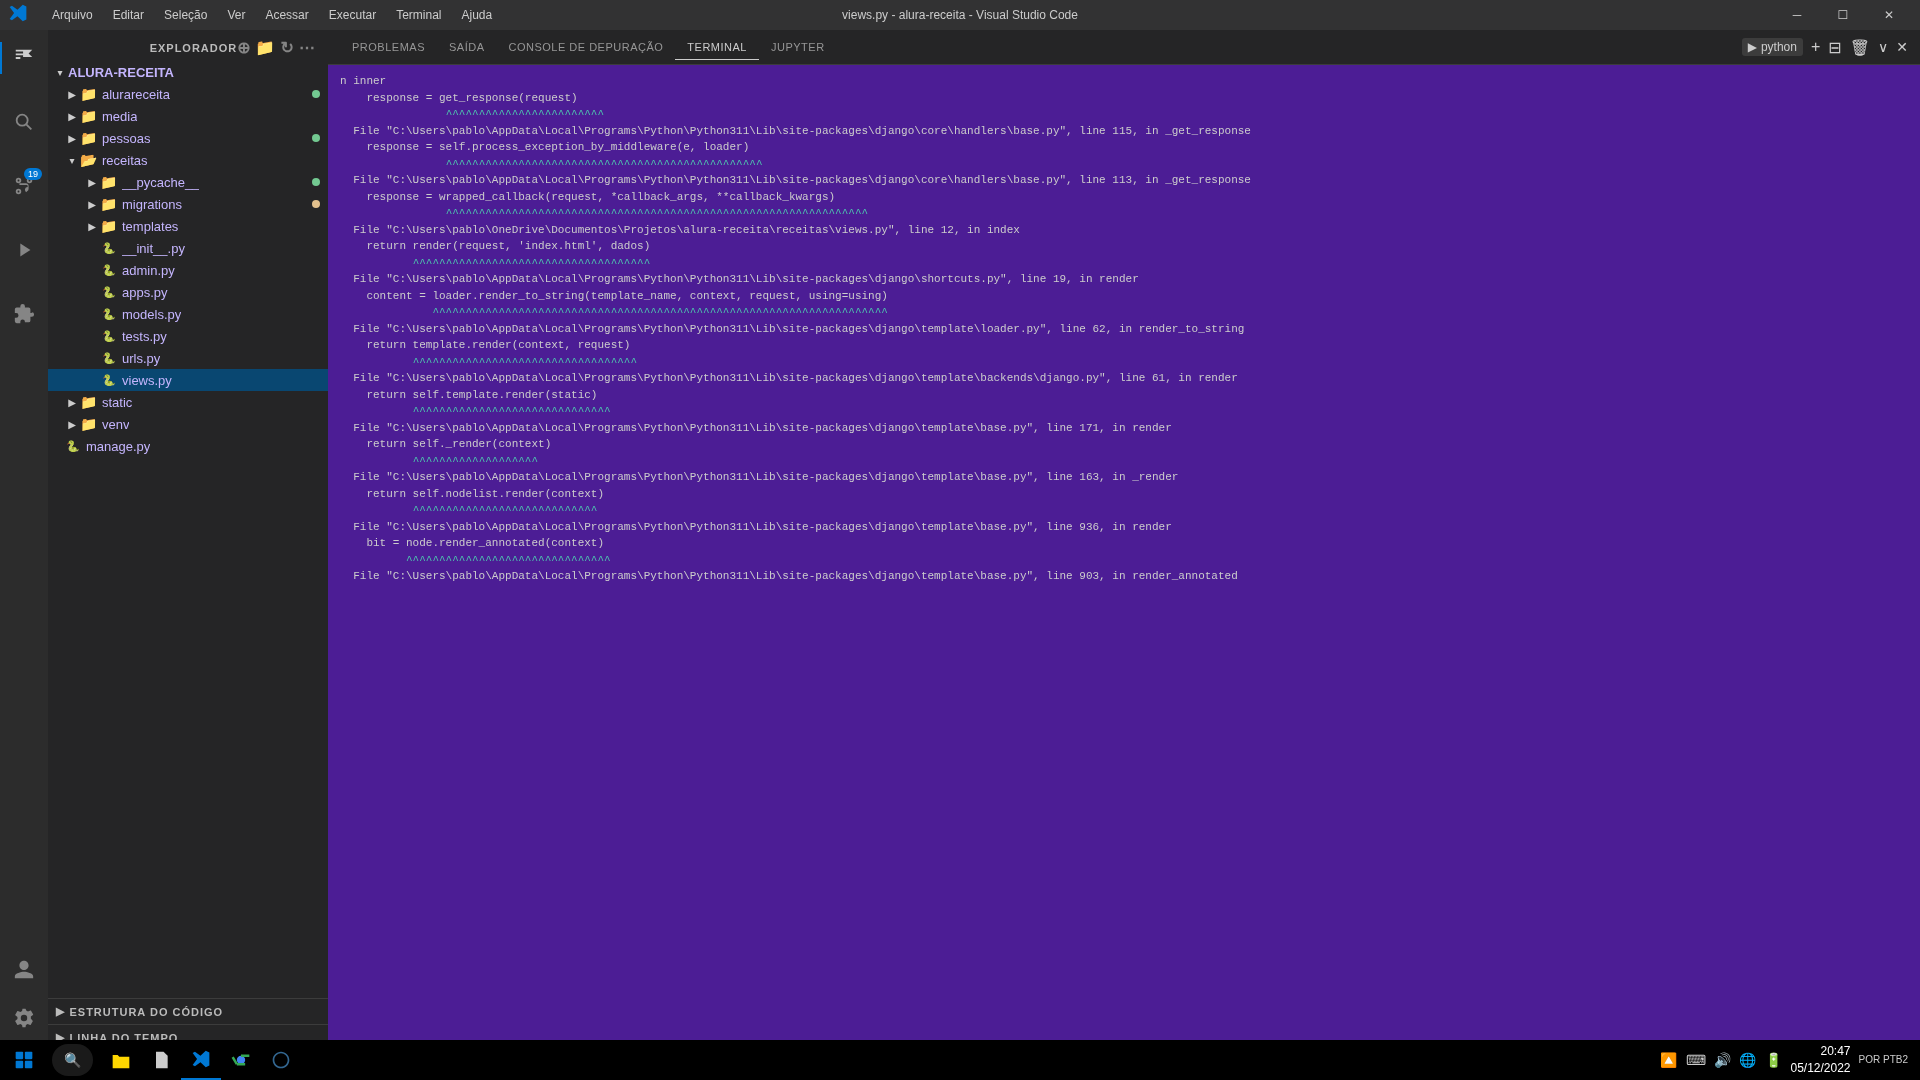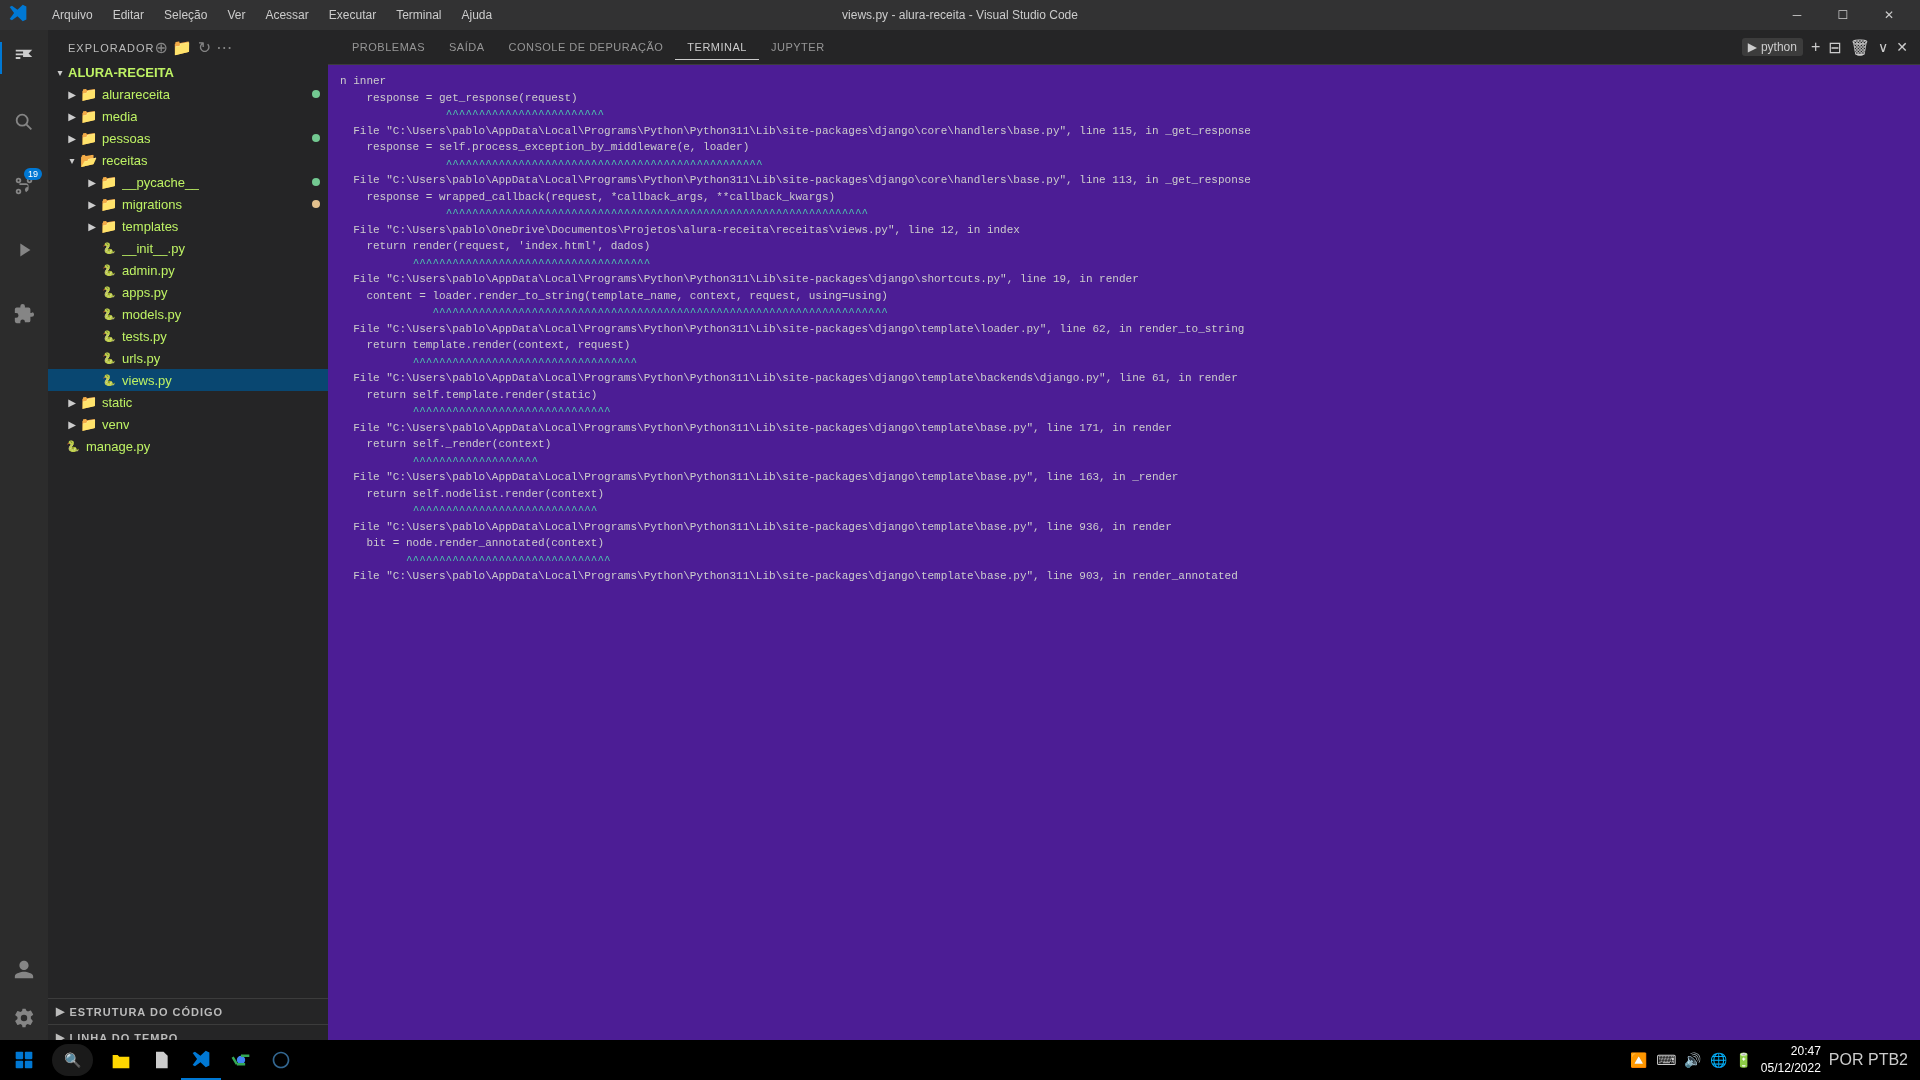--- a/index.html
+++ b/index.html
@@ -127,26 +127,26 @@
     #sidebar {
       width: 280px;
       background: #252526;
       display: flex;
       flex-direction: column;
       overflow: hidden;
     }
     #sidebar-header {
       padding: 8px 12px 4px 20px;
       font-size: 11px;
-      font-weight: 400;
+      font-weight: 700;
       color: #bbbbbb;
       letter-spacing: 1px;
       display: flex;
       align-items: center;
-      justify-content: flex-start;
+      justify-content: flex-end;
     }
     #sidebar-header-actions {
       display: flex;
       gap: 4px;
     }
     #sidebar-header-actions span {
       cursor: pointer;
       color: #858585;
       font-size: 16px;
     }
@@ -178,21 +178,21 @@
       height: 18px;
       display: flex;
       align-items: center;
       justify-content: center;
       flex-shrink: 0;
       margin-right: 4px;
       font-size: 14px;
     }
     .tree-label {
       font-size: 13px;
-      color: #bef264;
+      color: #c4b5fd;
       white-space: nowrap;
       overflow: hidden;
       text-overflow: ellipsis;
     }
     .dot-indicator {
       width: 8px;
       height: 8px;
       border-radius: 50%;
       background: #73c991;
       margin-left: auto;
@@ -708,16 +708,16 @@
   <div id="taskbar-right">
     <span class="tray-icon">🔼</span>
     <span class="tray-icon">⌨</span>
     <span class="tray-icon">🔊</span>
     <span class="tray-icon">🌐</span>
     <span class="tray-icon">🔋</span>
     <div id="clock">
       <div>20:47</div>
       <div>05/12/2022</div>
     </div>
-    <span class="tray-icon" style="font-size:16px;line-height:1.2;text-align:center;">POR
+    <span class="tray-icon" style="font-size:10px;line-height:1.2;text-align:center;">POR
 PTB2</span>
   </div>
 </div>
 
 </body></html>

